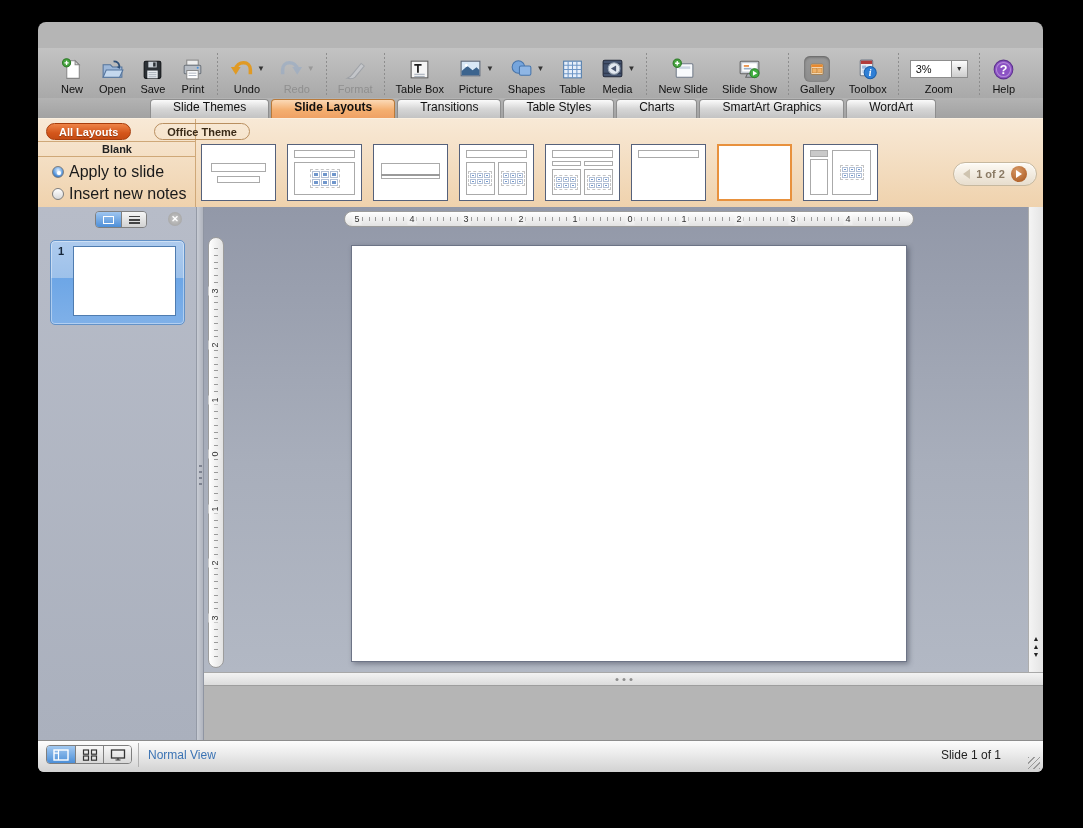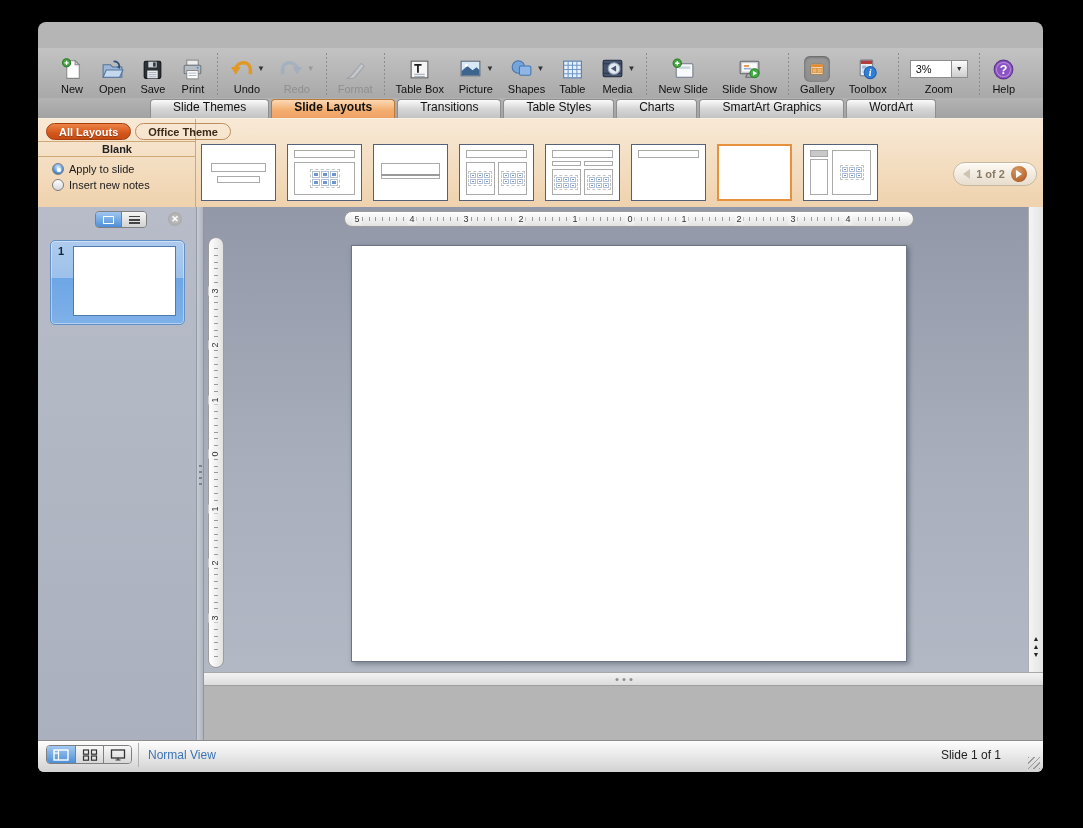--- a/index.html
+++ b/index.html
@@ -63,32 +63,32 @@
     border:1px solid #8e8e8e; border-bottom:none; border-radius:4px 4px 0 0;
     margin-right:2px; white-space:nowrap; }
   .tab.sel { background:linear-gradient(#fbd9b6,#f4af70 55%,#efa164);
     border-color:#b97a3a; font-weight:bold; }
 
   
   .gallery { position:absolute; left:0; top:96px; width:100%; height:89px;
     background:linear-gradient(#f8e9d6,#efd2ad); border-top:1px solid #fbf0e0; }
   .gal-left { position:absolute; left:0; top:0; width:158px; height:100%;
     border-right:1px solid #cfa878; }
-  .filters { position:absolute; left:8px; top:4px; display:flex; gap:4px;justify-content:center; }
+  .filters { position:absolute; left:8px; top:4px; display:flex; gap:23px;justify-content:center; }
   .pill { height:17px; padding:0 12px; border-radius:9px; font-size:11px; font-weight:bold;
     display:flex; align-items:center; white-space:nowrap; }
   .pill.sel { background:linear-gradient(#ee8448,#d4561b 60%,#c64c14); color:#fff;
     border:1px solid #a83d0c; text-shadow:0 1px 1px rgba(0,0,0,.3); }
   .pill.unsel { background:transparent; color:#3a2a18; border:1px solid #b98f60; }
   .gal-section { position:absolute; left:0; top:22px; width:158px; height:16px;
     border-top:1px solid #cfa878; border-bottom:1px solid #cfa878;
     display:flex; align-items:center; justify-content:center;
     font-size:11px; font-weight:bold; color:#222; }
   .radios { position:absolute; left:14px; top:44px; display:flex; flex-direction:column; gap:4px; }
-  .radio-row { display:flex; align-items:center; gap:5px; font-size:11px; color:#1a1a1a; }
+  .radio-row { display:flex; align-items:center; gap:5px; font-size:16px; color:#1a1a1a; }
   .rb { width:12px; height:12px; border-radius:50%; border:1px solid #7d7d7d;
     background:linear-gradient(#fff,#d8d8d8); position:relative; }
   .rb.on { background:radial-gradient(circle at 50% 32%, #dcecfc, #5a9ae0 55%, #1d5cae); }
   .rb.on::after { content:""; position:absolute; left:3.5px; top:3.5px; width:4px; height:4px;
     border-radius:50%; background:#fff; box-shadow:0 0 2px #fff; }
   .thumbs { position:absolute; left:163px; top:25px; display:flex; gap:11px; }
   .thumb { width:75px; height:57px; background:#fff; border:1px solid #55617b;
     position:relative; }
   .thumb.sel { border:2px solid #e8913d; }
   .ph { position:absolute; border:1px solid #aaa; }

